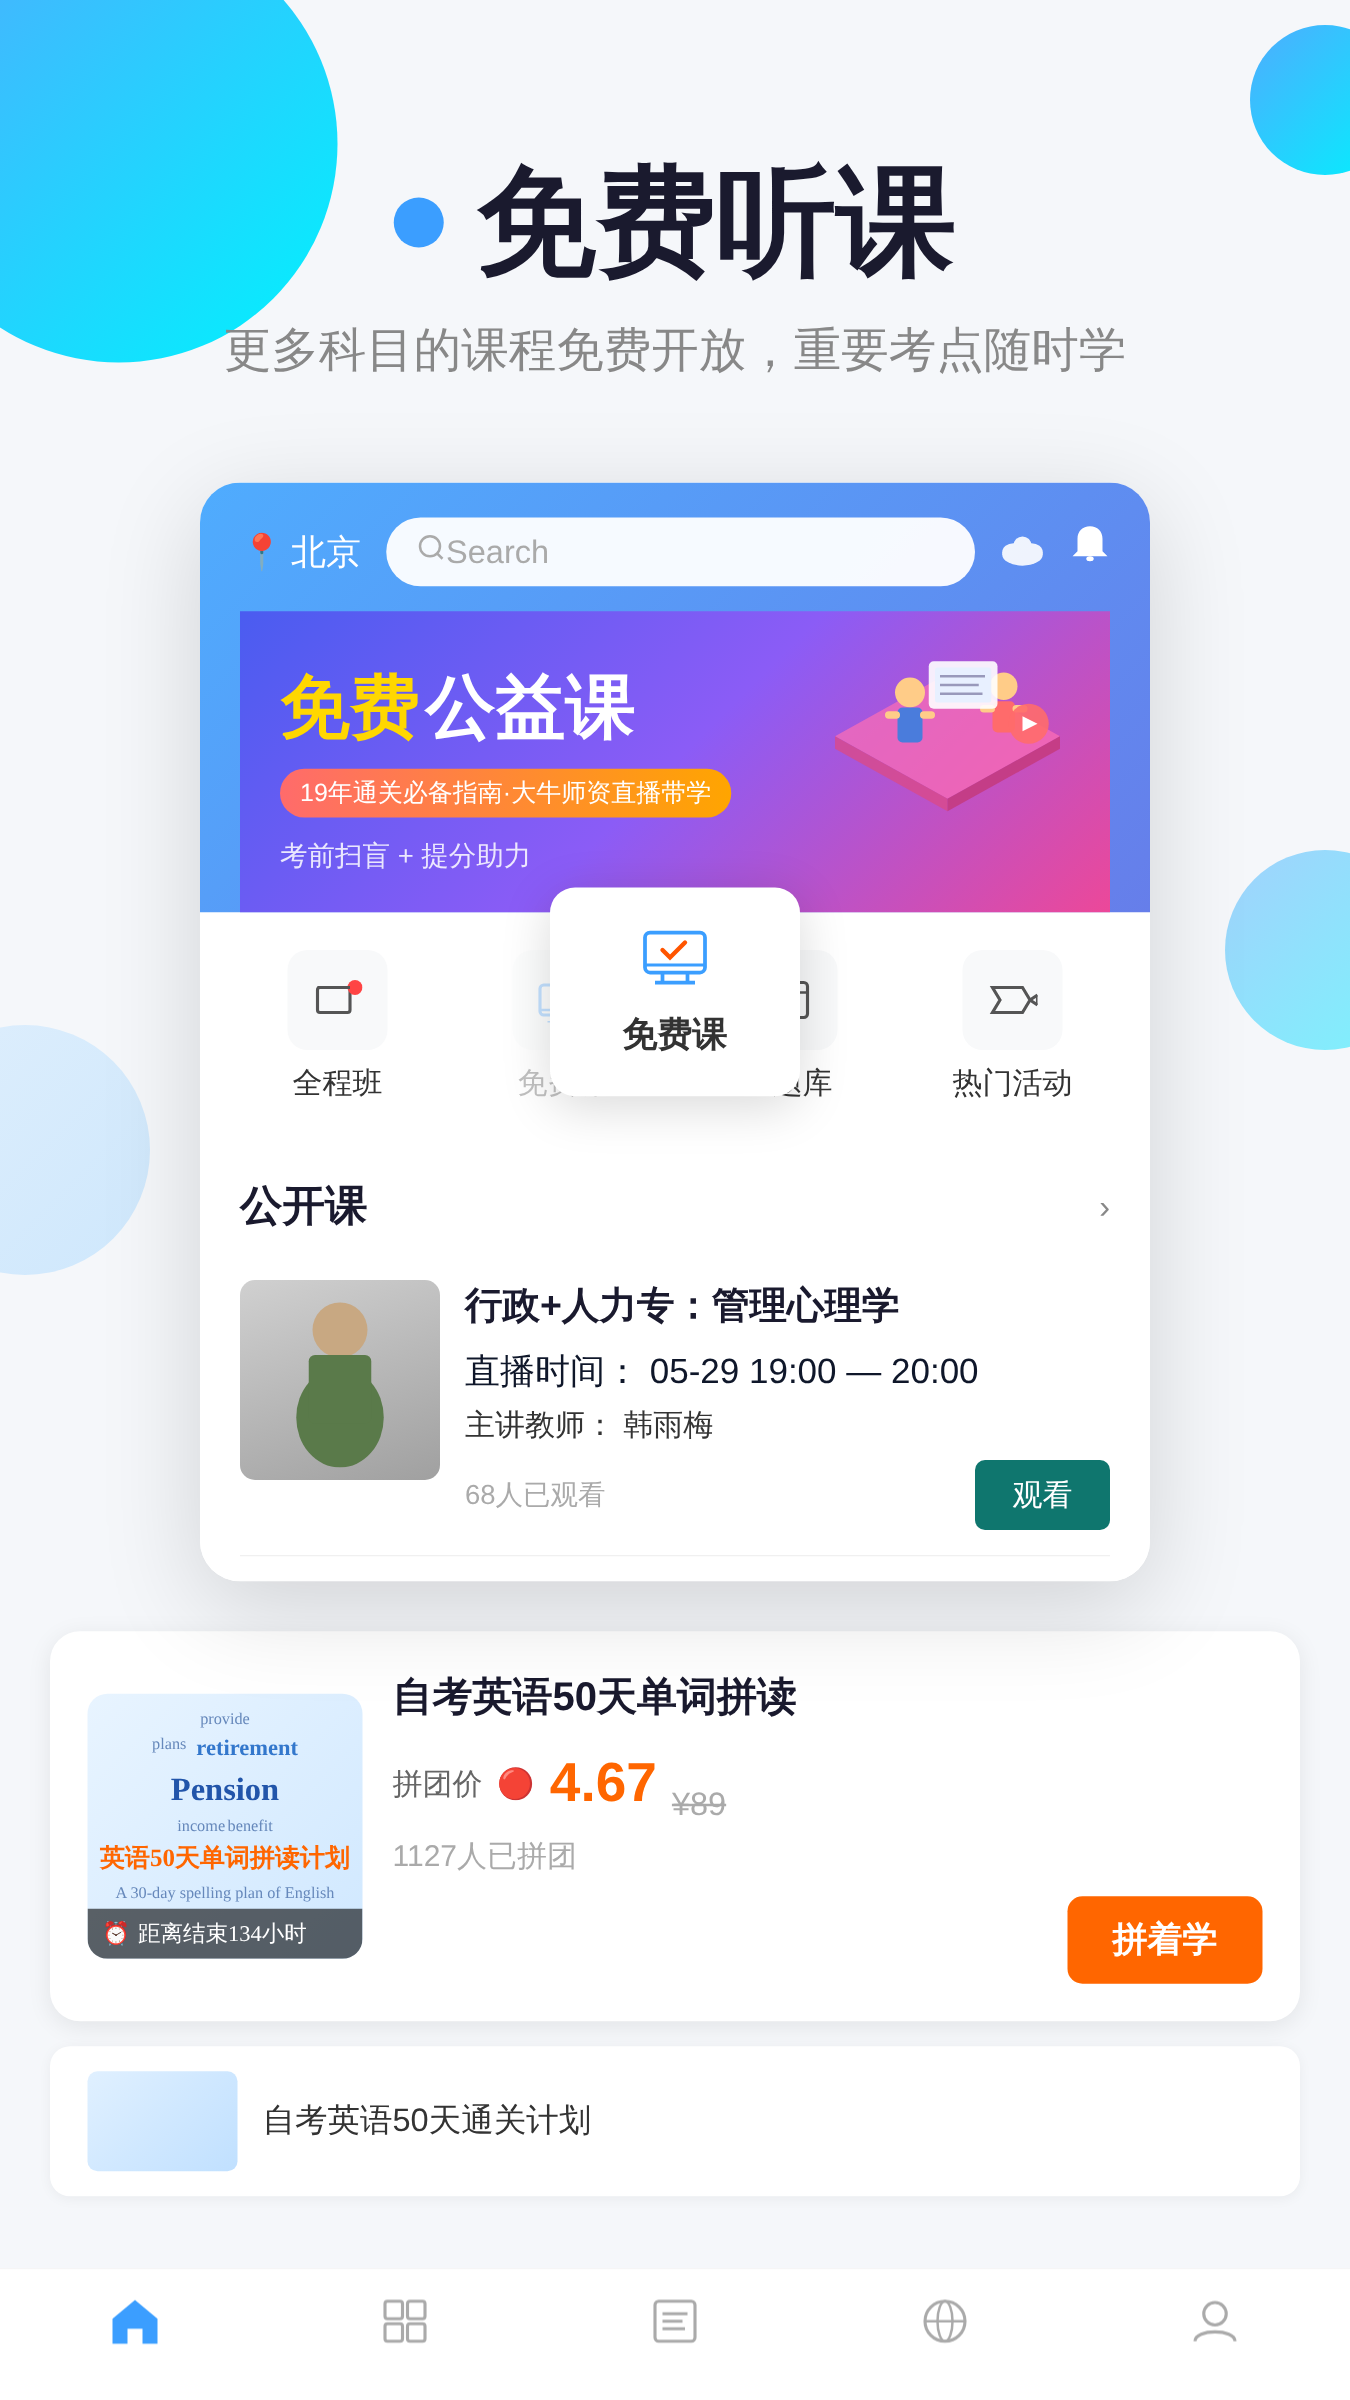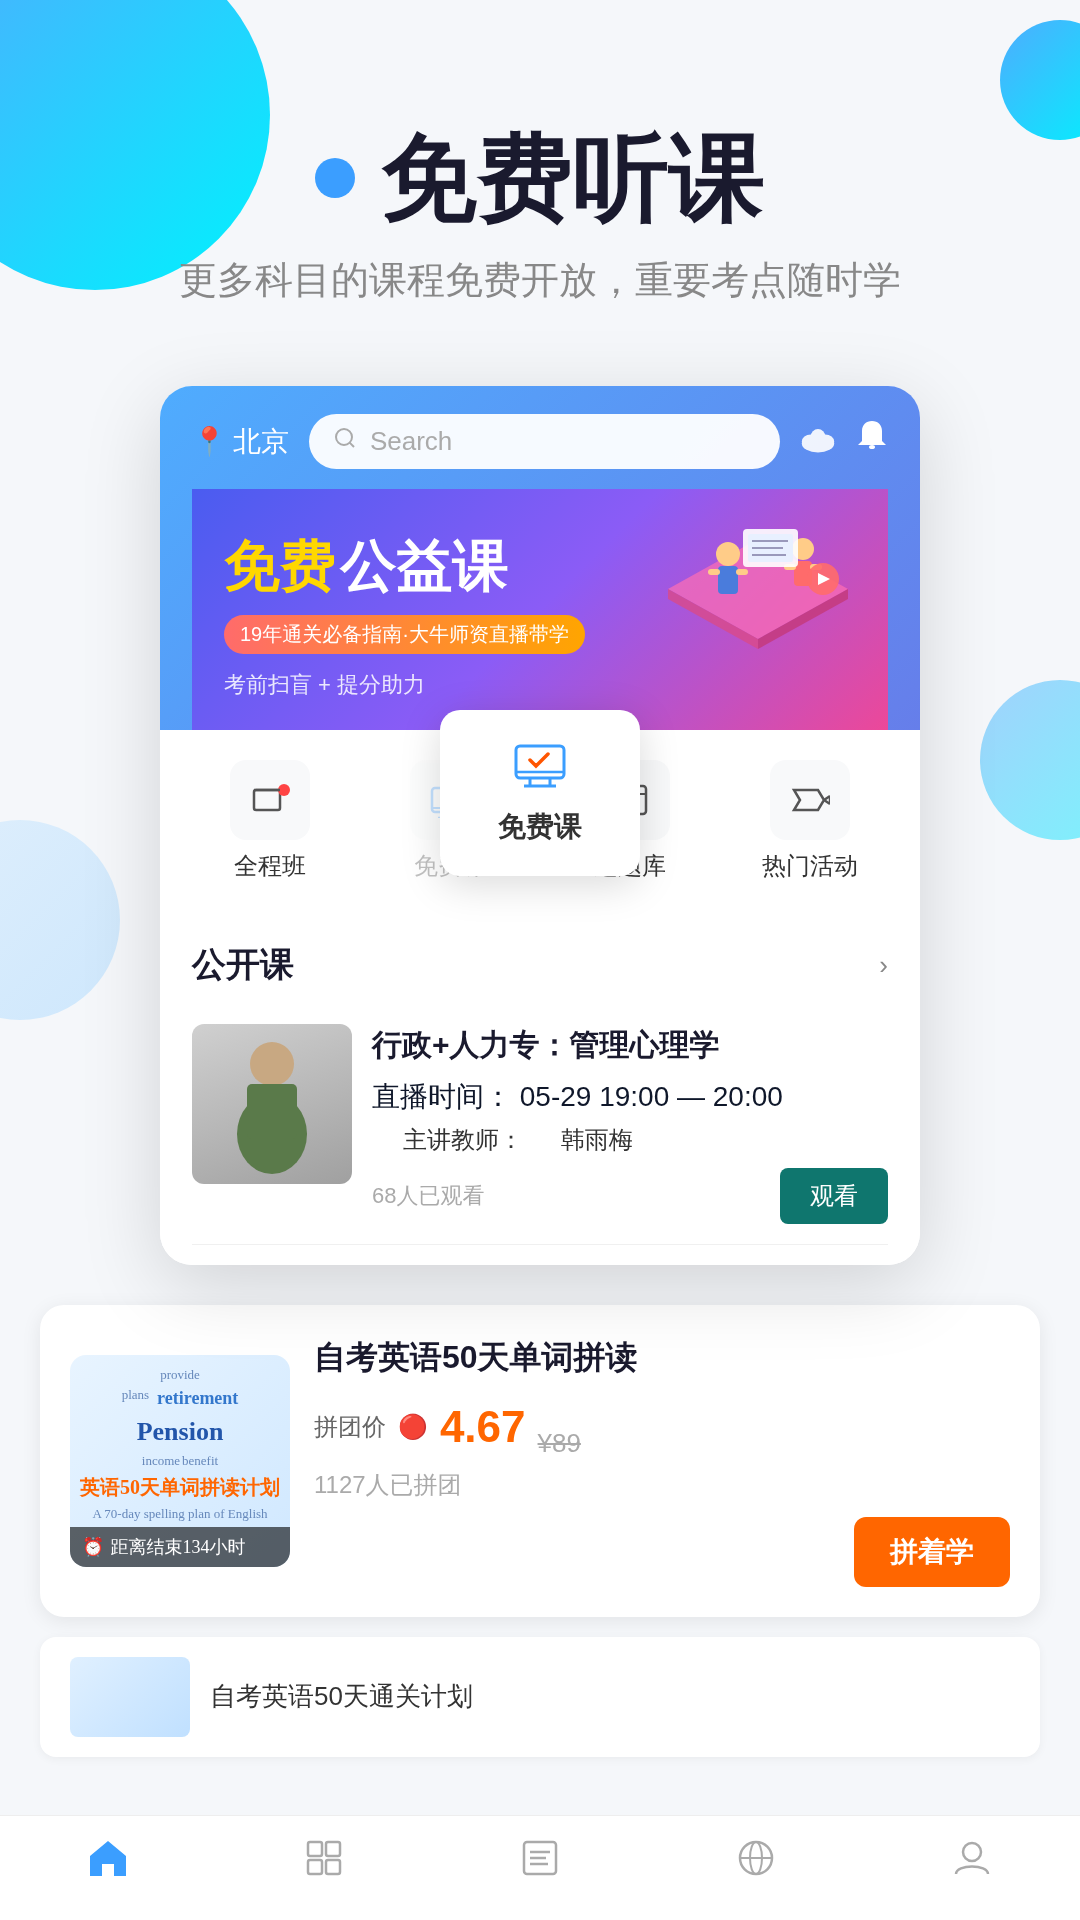--- a/index.html
+++ b/index.html
@@ -118,21 +118,22 @@
     }
     .location-icon {
       font-size: 28px;
     }
     .search-bar {
       flex: 1;
       background: rgba(255,255,255,0.95);
       border-radius: 40px;
       padding: 12px 24px;
       display: flex;
-      gap: 13px;
+      align-items: center;
+      gap: 0;
     }
     .search-icon-svg {
       color: #aaa;
       font-size: 24px;
     }
     .search-placeholder {
       color: #aaa;
       font-size: 26px;
     }
     .header-icons {
@@ -292,21 +293,20 @@
       color: #0f172a;
       margin-bottom: 8px;
     }
     .course-teacher {
       font-size: 24px;
       color: #888;
       margin-bottom: 12px;
     }
     .course-teacher span {
       color: #333;
-      margin-left: 31px;
     }
     .course-footer {
       display: flex;
       justify-content: space-between;
       align-items: center;
     }
     .course-views {
       font-size: 22px;
       color: #aaa;
     }
@@ -677,21 +677,21 @@
       <div style="display:flex; gap:8px; justify-content:center;">
         <span class="word-sm">plans</span>
         <span class="word-mid">retirement</span>
       </div>
       <div class="word-big">Pension</div>
       <div style="display:flex; gap:2px; justify-content:center;">
         <span class="word-sm">income</span>
         <span class="word-sm">benefit</span>
       </div>
       <div class="word-orange" style="font-size:20px; line-height:1.3; margin-top:4px;">英语50天单词拼读计划</div>
-      <div class="word-sm" style="margin-top:4px;">A 70-day spelling plan of English</div>
+      <div class="word-sm" style="margin-top:4px;">A 30-day spelling plan of English</div>
     </div>
     <div class="product-image-overlay">
       <span>⏰</span>
       <span>距离结束134小时</span>
     </div>
   </div>
   <div class="product-info">
     <div class="product-title">自考英语50天单词拼读</div>
     <div class="product-price-row">
       <span class="price-label">拼团价</span>

